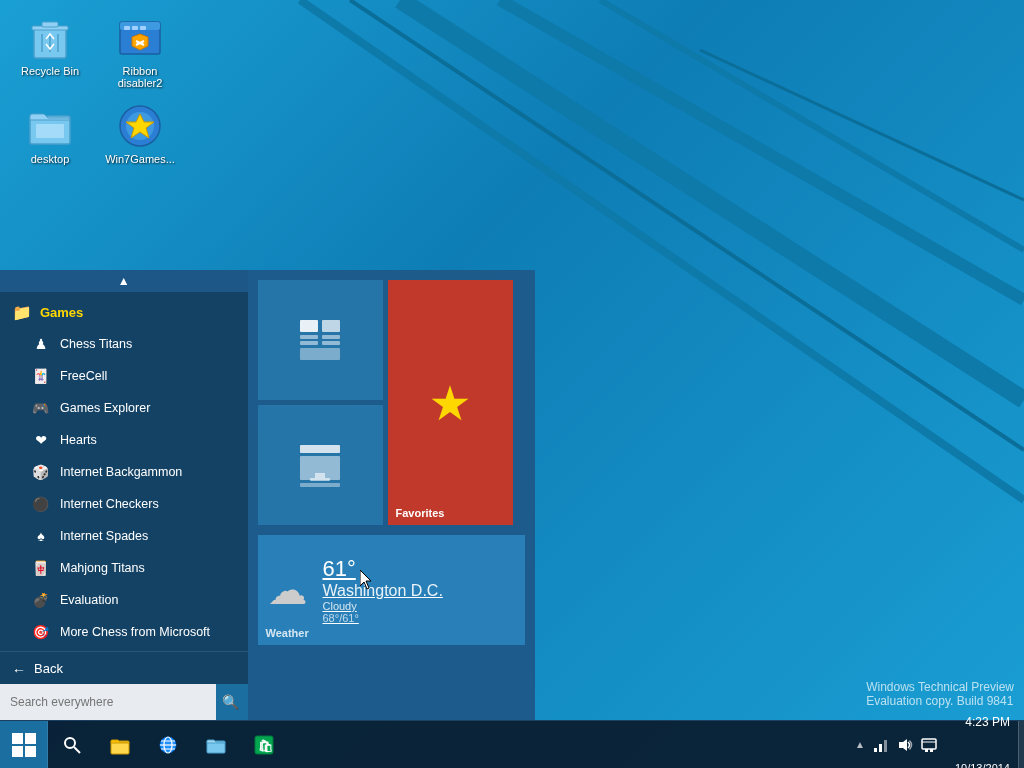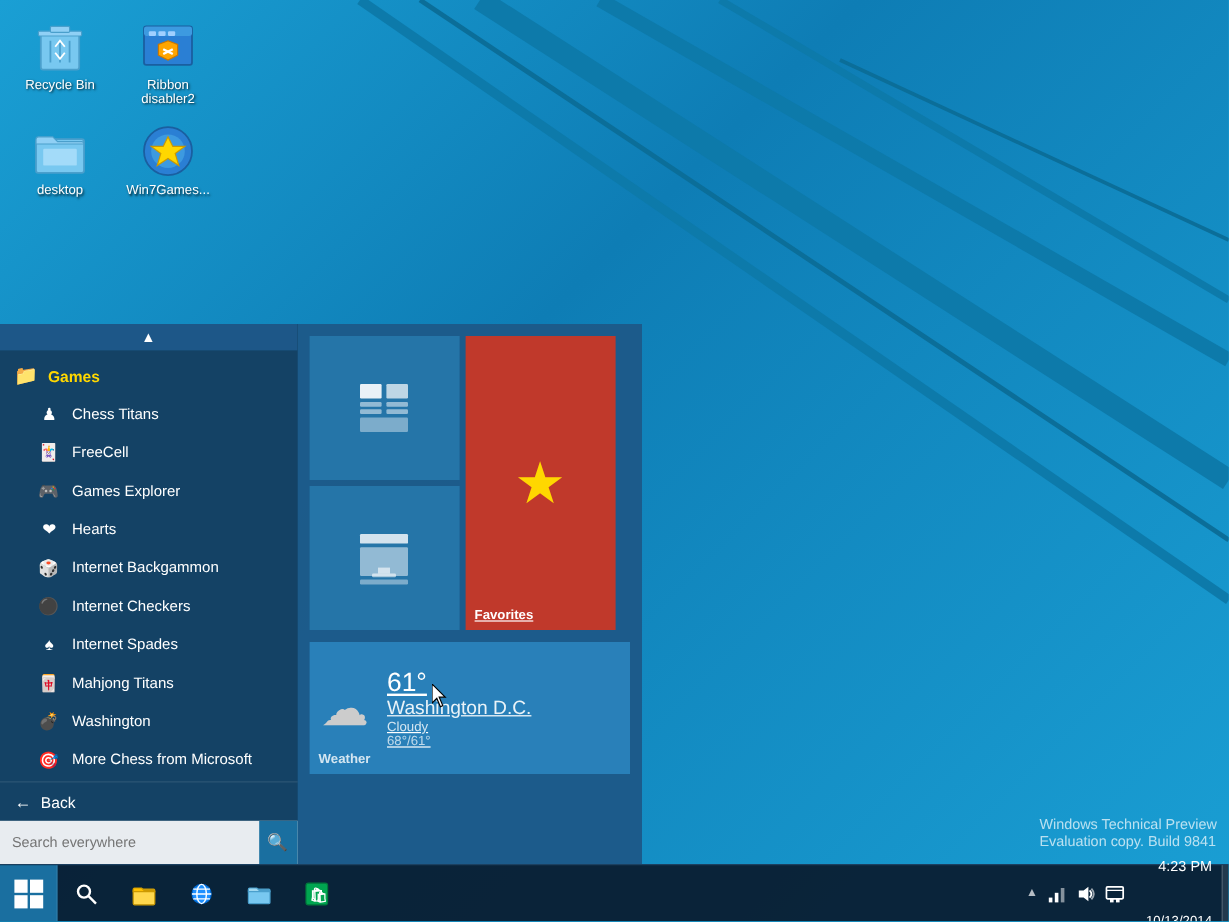--- a/index.html
+++ b/index.html
@@ -537,21 +537,21 @@
             <div class="menu-item">
               <span class="item-icon">♠</span>
               <span>Internet Spades</span>
             </div>
             <div class="menu-item">
               <span class="item-icon">🀄</span>
               <span>Mahjong Titans</span>
             </div>
             <div class="menu-item">
               <span class="item-icon">💣</span>
-              <span>Washington</span>
+              <span>Evaluation</span>
             </div>
             <div class="menu-item">
               <span class="item-icon">🎯</span>
               <span>More Chess from Microsoft</span>
             </div>
             <div class="menu-item">
               
               
             </div>
 
@@ -582,21 +582,21 @@
               <rect x="5" y="26" width="18" height="4" rx="1" fill="white" opacity="0.5"></rect>
               <rect x="27" y="5" width="18" height="12" rx="1" fill="white" opacity="0.7"></rect>
               <rect x="27" y="20" width="18" height="4" rx="1" fill="white" opacity="0.5"></rect>
               <rect x="27" y="26" width="18" height="4" rx="1" fill="white" opacity="0.5"></rect>
               <rect x="5" y="33" width="40" height="12" rx="1" fill="white" opacity="0.4"></rect>
             </svg>
           </div>
 
           <div class="tile" style="background:#c0392b; display:flex; flex-direction:column; align-items:center; justify-content:center; cursor:pointer; height:245px; width:125px; position:relative; color:white;">
             <span class="star-icon">★</span>
-            <span class="tile-label" style="position:absolute; bottom:6px; left:8px; font-size:11px; font-weight:600;text-decoration:underline;">Favorites</span>
+            <span class="tile-label" style="position:absolute; bottom:6px; left:8px; font-size:11px; font-weight:600;">Favorites</span>
           </div>
 
           <div class="tile tile-sm" style="background:#2575a8; display:flex; align-items:center; justify-content:center; cursor:pointer; position:relative; color:white; height:120px;">
             <svg width="50" height="50" viewBox="0 0 50 50">
               <rect x="5" y="5" width="40" height="8" rx="1" fill="white" opacity="0.8"></rect>
               <rect x="5" y="16" width="40" height="24" rx="1" fill="white" opacity="0.5"></rect>
               <rect x="5" y="43" width="40" height="4" rx="1" fill="white" opacity="0.4"></rect>
 
               <rect x="20" y="33" width="10" height="5" fill="white" opacity="0.6"></rect>
               <rect x="15" y="38" width="20" height="3" rx="1" fill="white" opacity="0.6"></rect>

